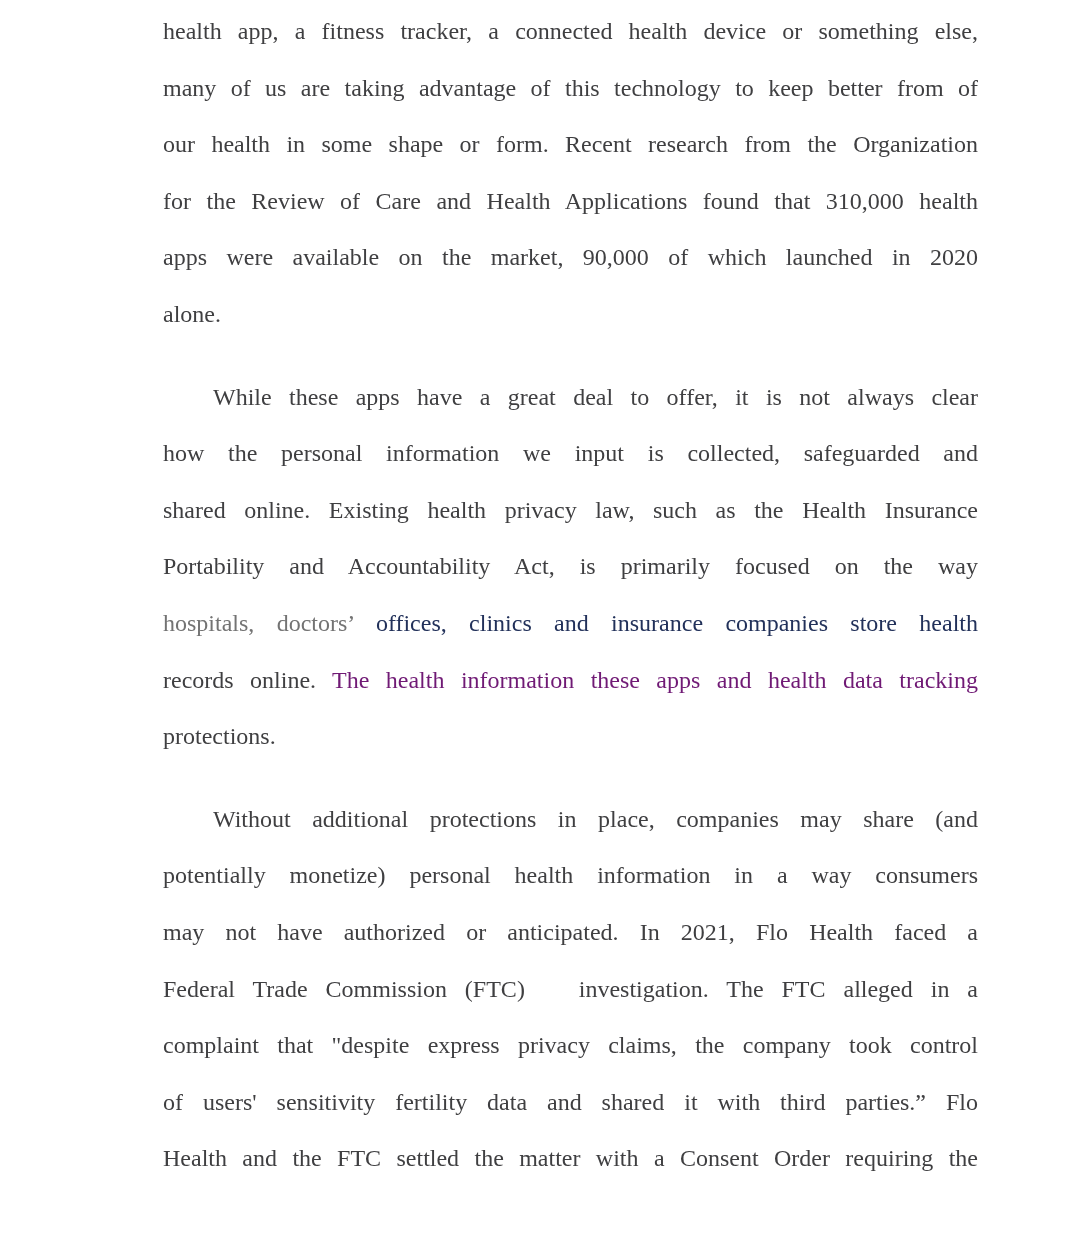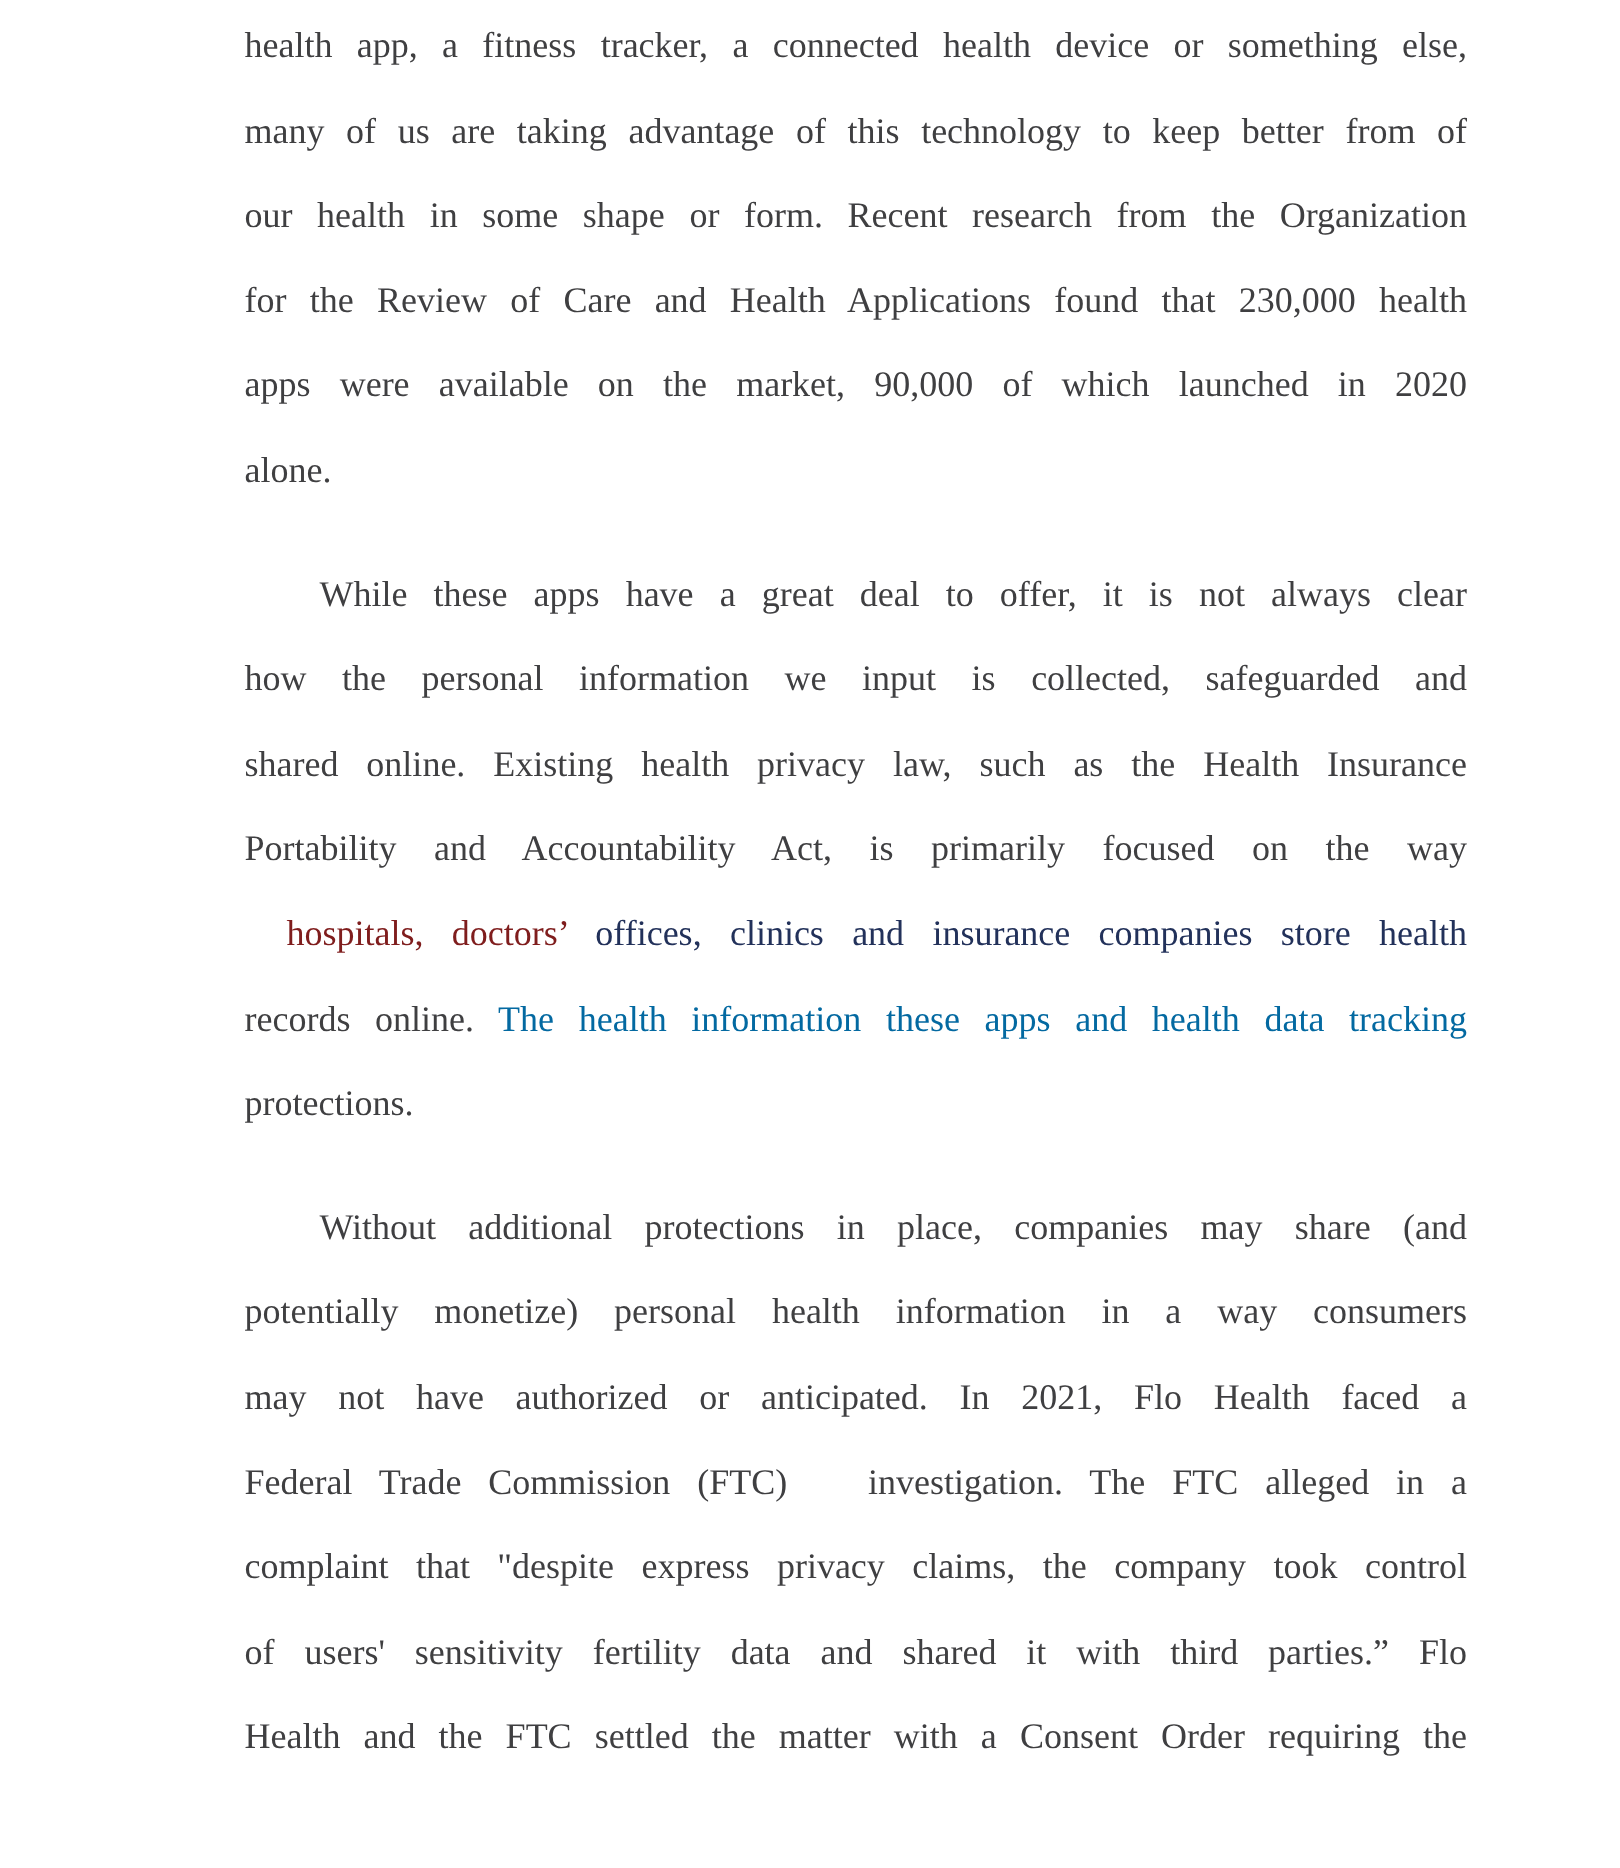--- a/index.html
+++ b/index.html
@@ -41,31 +41,31 @@
 </style>
 </head>
 <body>
 
 <div class="page">
   <div id="doc" style="color: rgb(63, 63, 65);">
       <div class="para">
         <div class="line">health app, a fitness tracker, a connected health device or something else,</div>
         <div class="line">many of us are taking advantage of this technology to keep better from of</div>
         <div class="line">our health in some shape or form. Recent research from the Organization</div>
-        <div class="line">for the Review of Care and Health Applications found that 230,000 health</div>
+        <div class="line">for the Review of Care and Health Applications found that 310,000 health</div>
         <div class="line">apps were available on the market, 90,000 of which launched in 2020</div>
         <div class="line plain">alone.</div>
       </div>
       <div class="para">
         <div class="line ind">While these apps have a great deal to offer, it is not always clear</div>
         <div class="line">how the personal information we input is collected, safeguarded and</div>
         <div class="line">shared online. Existing health privacy law, such as the Health Insurance</div>
         <div class="line">Portability and Accountability Act, is primarily focused on the way</div>
-        <div class="line"><span style="color: #7f1d1d; margin-left: 28px;">hospitals, doctors’ </span><span style="color: rgb(34, 49, 90);">offices, clinics and insurance companies store health</span></div>
-        <div class="line"><span style="color: rgb(63, 63, 65);">records online. </span><span style="color: #0369a1;">The health information these apps and health data tracking</span></div>
+        <div class="line"><span style="color: #737373;">hospitals, doctors’ </span><span style="color: rgb(34, 49, 90);">offices, clinics and insurance companies store health</span></div>
+        <div class="line"><span style="color: rgb(63, 63, 65);">records online. </span><span style="color: #701a75;">The health information these apps and health data tracking</span></div>
         <div class="line plain">protections.</div>
       </div>
       <div class="para">
         <div class="line ind">Without additional protections in place, companies may share (and</div>
         <div class="line">potentially monetize) personal health information in a way consumers</div>
         <div class="line">may not have authorized or anticipated. In 2021, Flo Health faced a</div>
         <div class="line">Federal Trade Commission (FTC)&nbsp;&nbsp; investigation. The FTC alleged in a</div>
         <div class="line">complaint that "despite express privacy claims, the company took control</div>
         <div class="line">of users' sensitivity fertility data and shared it with third parties.” Flo</div>
         <div class="line">Health and the FTC settled the matter with a Consent Order requiring the</div>

